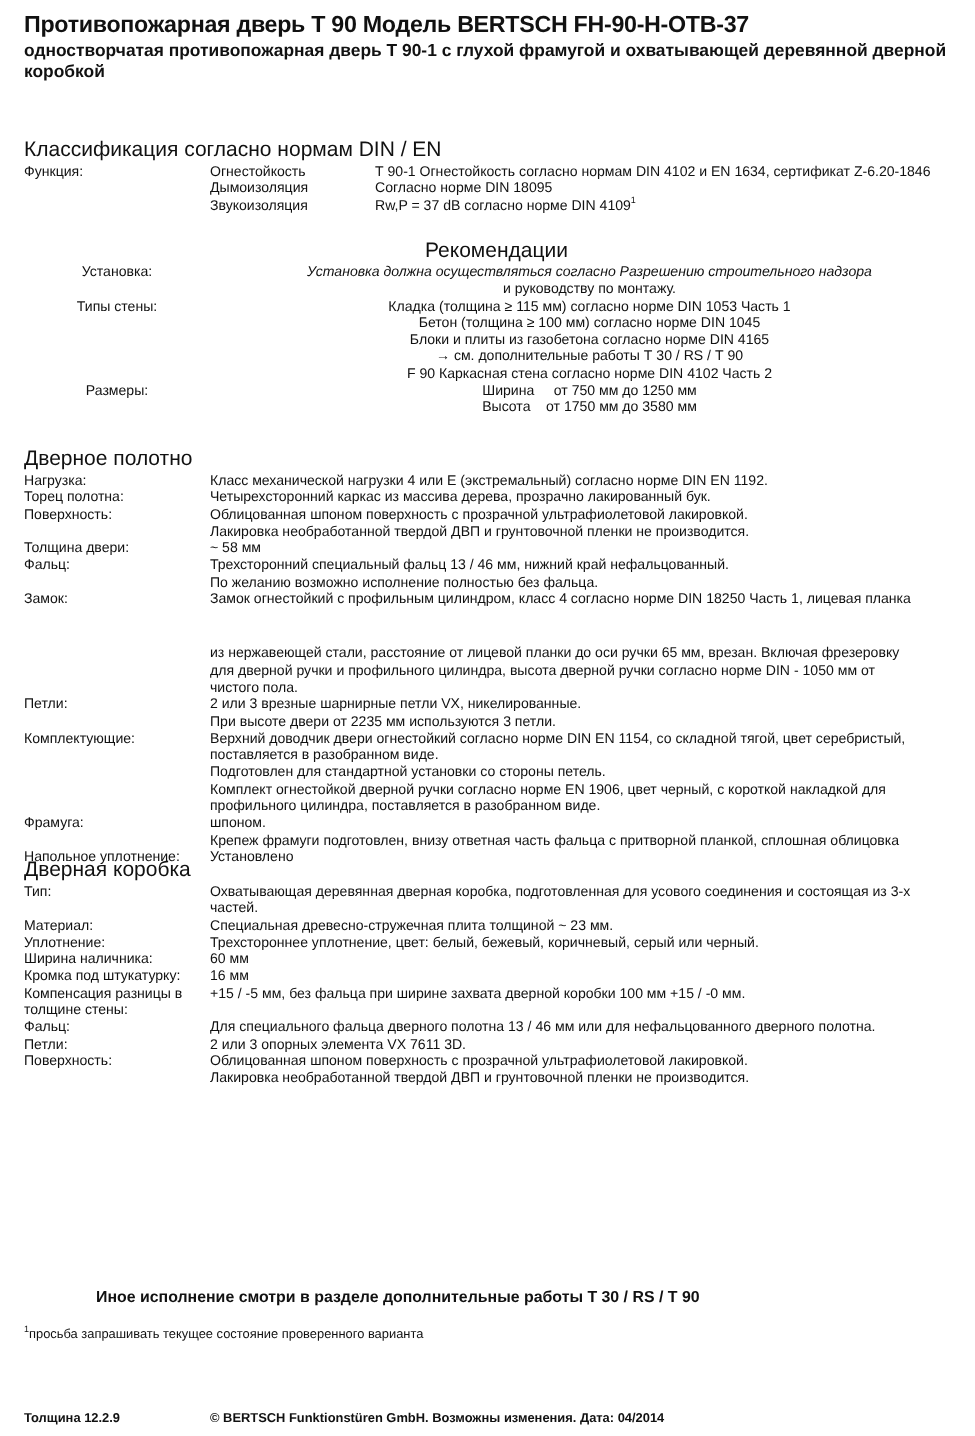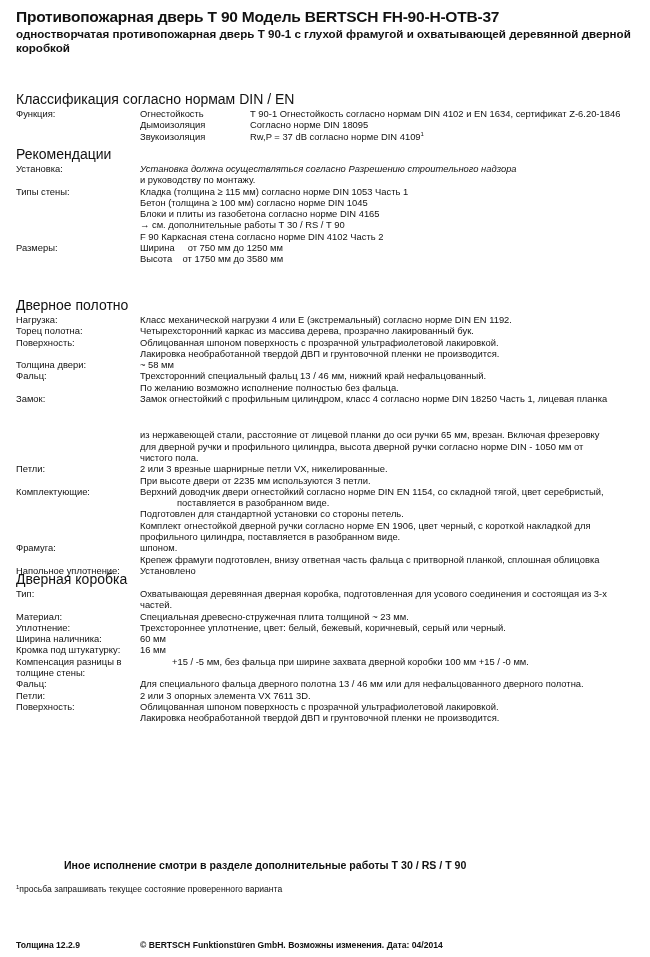--- a/index.html
+++ b/index.html
@@ -37,21 +37,21 @@
     <span class="sub">Дымоизоляция</span>
     <span class="val">Согласно норме DIN 18095</span>
   </div>
   <div class="row">
     <span class="lbl"></span>
     <span class="sub">Звукоизоляция</span>
     <span class="val"><span>Rw,P = 37 dB согласно норме DIN 4109</span><sup>1</sup></span>
   </div>
 </div>
 
-<div class="section" style="top:147px;" id="sec-rec">
+<div class="section" style="top:159px;text-align:center;" id="sec-rec">
     <div class="sec-h">Рекомендации</div>
     <div class="row">
       <span class="lbl">Установка:</span>
       <span class="val">
         <span class="line" style="white-space: pre; font-style: italic;">Установка должна осуществляться согласно Разрешению строительного надзора</span>
         <span class="line" style="white-space: pre;">и руководству по монтажу.</span>
       </span>
     </div>
     <div class="row">
       <span class="lbl">Типы стены:</span>
@@ -119,21 +119,21 @@
       <span class="lbl">Петли:</span>
       <span class="val">
         <span class="line" style="white-space: pre;">2 или 3 врезные шарнирные петли VX, никелированные.</span>
         <span class="line" style="white-space: pre;">При высоте двери от 2235 мм используются 3 петли.</span>
       </span>
     </div>
     <div class="row">
       <span class="lbl">Комплектующие:</span>
       <span class="val">
         <span class="line" style="white-space: pre;">Верхний доводчик двери огнестойкий согласно норме DIN EN 1154, со складной тягой, цвет серебристый,</span>
-        <span class="line" style="white-space: pre; margin-left: 37px;">поставляется в разобранном виде.</span>
+        <span class="line" style="white-space: pre;">поставляется в разобранном виде.</span>
         <span class="line" style="white-space: pre;">Подготовлен для стандартной установки со стороны петель.</span>
         <span class="line" style="white-space: pre;">Комплект огнестойкой дверной ручки согласно норме EN 1906, цвет черный, с короткой накладкой для</span>
         <span class="line" style="white-space: pre;">профильного цилиндра, поставляется в разобранном виде.</span>
       </span>
     </div>
     <div class="row">
       <span class="lbl">Фрамуга:</span>
       <span class="val">
         <span class="line" style="white-space: pre;">шпоном.</span>
         <span class="line" style="white-space: pre;">Крепеж фрамуги подготовлен, внизу ответная часть фальца с притворной планкой, сплошная облицовка</span>
@@ -176,21 +176,21 @@
     </div>
     <div class="row">
       <span class="lbl">Кромка под штукатурку:</span>
       <span class="val">
         <span class="line" style="white-space: pre;">16 мм</span>
       </span>
     </div>
     <div class="row">
       <span class="lbl" style="width: 124px; white-space: normal;">Компенсация разницы в толщине стены:</span>
       <span class="val">
-        <span class="line" style="white-space: pre; margin-left: 32px;">+15 / -5 мм, без фальца при ширине захвата дверной коробки 100 мм +15 / -0 мм.</span>
+        <span class="line" style="white-space: pre;">+15 / -5 мм, без фальца при ширине захвата дверной коробки 100 мм +15 / -0 мм.</span>
       </span>
     </div>
     <div class="row">
       <span class="lbl">Фальц:</span>
       <span class="val">
         <span class="line" style="white-space: pre;">Для специального фальца дверного полотна 13 / 46 мм или для нефальцованного дверного полотна.</span>
       </span>
     </div>
     <div class="row">
       <span class="lbl">Петли:</span>

